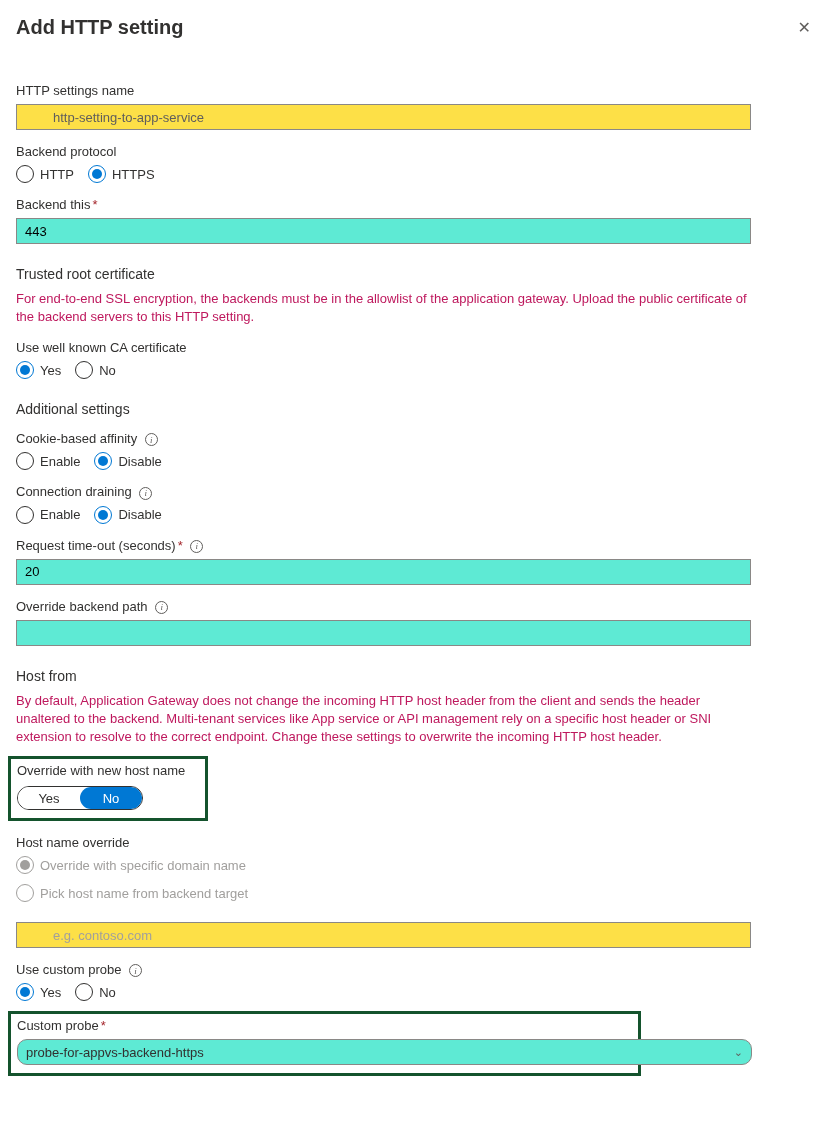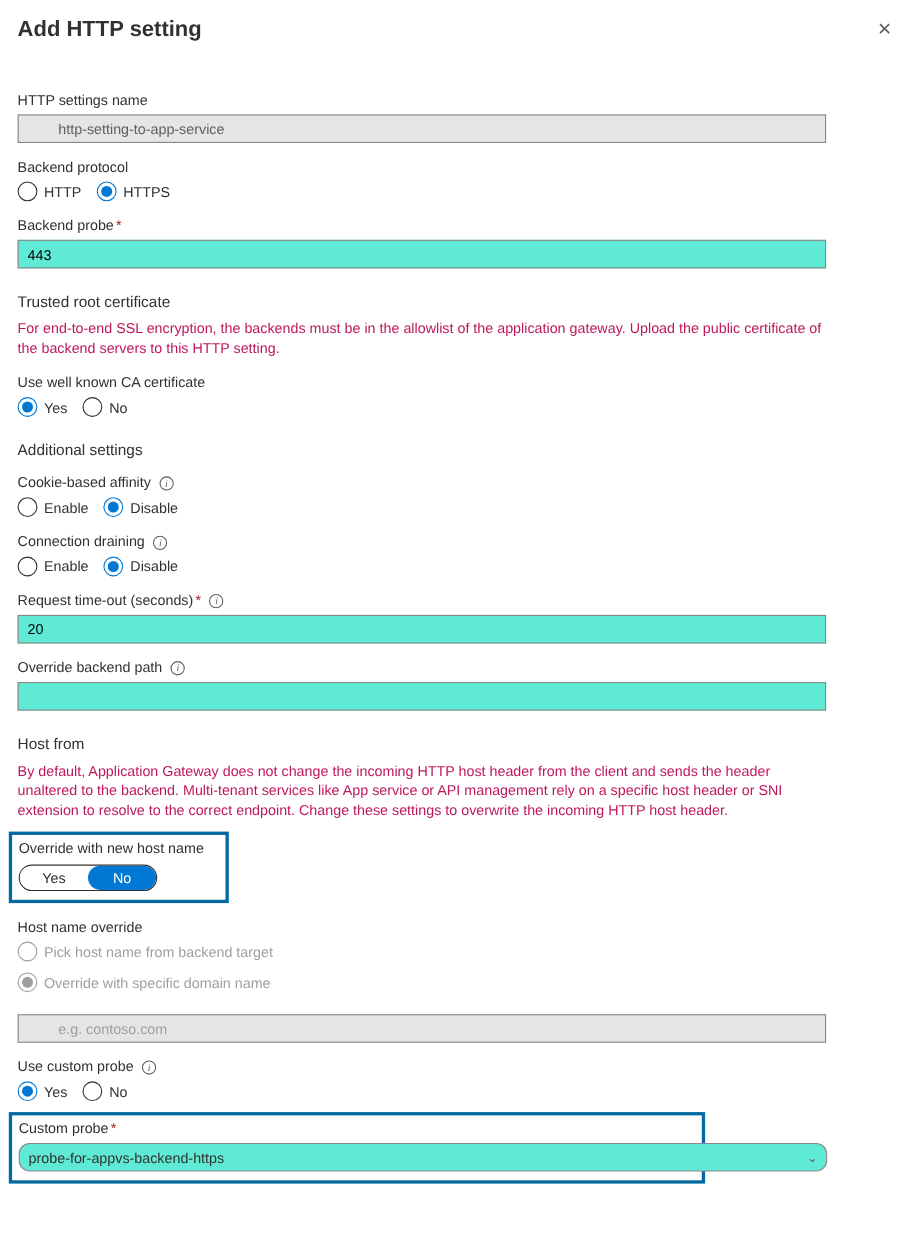--- a/index.html
+++ b/index.html
@@ -20,21 +20,21 @@
   .desc { font-size: 13px; color: #be185d; margin-bottom: 10px; line-height: 1.4; max-width: 740px; }
   input[type=text].text-input, .select-box {
     width: 735px;
     height: 26px;
     border: 1px solid #8a8886;
     padding: 2px 8px;
     font-size: 13px;
     font-family: inherit;
     background: #5eead4;
   }
-  input[type=text].text-input.disabled-look { background: #e5e5e5; color: #605e5c; padding-left: 36px; }
+  input[type=text].text-input.disabled-look { background: #fde047; color: #605e5c; padding-left: 36px; }
   input[type=text].text-input::placeholder { color: #a19f9d; }
   .radio-row { display: flex; gap: 14px; align-items: center; margin-top: 4px; }
   .radio-opt { display: inline-flex; align-items: center; gap: 6px; cursor: pointer; }
   .radio-circle {
     width: 18px; height: 18px; border-radius: 50%;
     border: 1px solid #323130; display: inline-flex;
     align-items: center; justify-content: center; flex-shrink: 0;
   }
   .radio-circle.selected { border-color: #0078d4; }
   .radio-circle.selected::after {
@@ -63,21 +63,21 @@
   }
   .pill-half.active { background: #0078d4; color: #fff; border-radius: 14px; }
   .pill-half:not(.active) { background: #fff; color: #323130; }
   .select-box {
     display: flex; align-items: center; justify-content: space-between;
     cursor: pointer;
     border-radius: 10px;
   }
   .select-box .chev { font-size: 11px; color: #605e5c; }
   .highlight-box {
-    border: 3px solid #0369a1;
+    border: 3px solid #14532d;
     padding: 4px 2px 8px 6px;
     margin-left: -8px;
     margin-right: -8px;
     display: inline-block;
   }
   .highlight-full { width: 633px; }
   .highlight-partial { width: 200px; }
 </style>
 </head>
 <body>
@@ -98,21 +98,21 @@
     <span class="radio-circle"></span>
     <span class="lbl">HTTP</span>
   </span>
   <span class="radio-opt">
     <span class="radio-circle selected"></span>
     <span class="lbl">HTTPS</span>
   </span>
 </div>
 
 <label class="field-label">
-  <span>Backend probe</span><span class="req">*</span>
+  <span>Backend this</span><span class="req">*</span>
 </label>
 <input type="text" class="text-input" value="443" style="">
 
 <div class="section-heading">Trusted root certificate</div>
 <p class="desc">For end-to-end SSL encryption, the backends must be in the allowlist of the application gateway. Upload the public certificate of the backend servers to this HTTP setting.</p>
 
 <label class="field-label">Use well known CA certificate</label>
 <div class="radio-row">
   <span class="radio-opt">
     <span class="radio-circle selected"></span>
@@ -175,26 +175,26 @@
   <label class="field-label" style="margin-top:0">Override with new host name</label>
   <div class="pill-toggle">
     <span class="pill-half">Yes</span>
     <span class="pill-half active">No</span>
   </div>
 </div>
 
 <label class="field-label">Host name override</label>
 <div class="radio-row" style="flex-direction:column; align-items:flex-start; gap:10px;">
   <span class="radio-opt disabled">
+    <span class="radio-circle disabled selected"></span>
+    <span class="lbl">Override with specific domain name</span>
+  </span>
+  <span class="radio-opt disabled">
     <span class="radio-circle disabled"></span>
     <span class="lbl">Pick host name from backend target</span>
-  </span>
-  <span class="radio-opt disabled">
-    <span class="radio-circle disabled selected"></span>
-    <span class="lbl">Override with specific domain name</span>
   </span>
 </div>
 
 <div style="height:20px"></div>
 <input type="text" class="text-input disabled-look" placeholder="e.g. contoso.com" style="">
 
 <label class="field-label">
   <span>Use custom probe</span>
   <span class="info-icon">i</span>
 </label>

